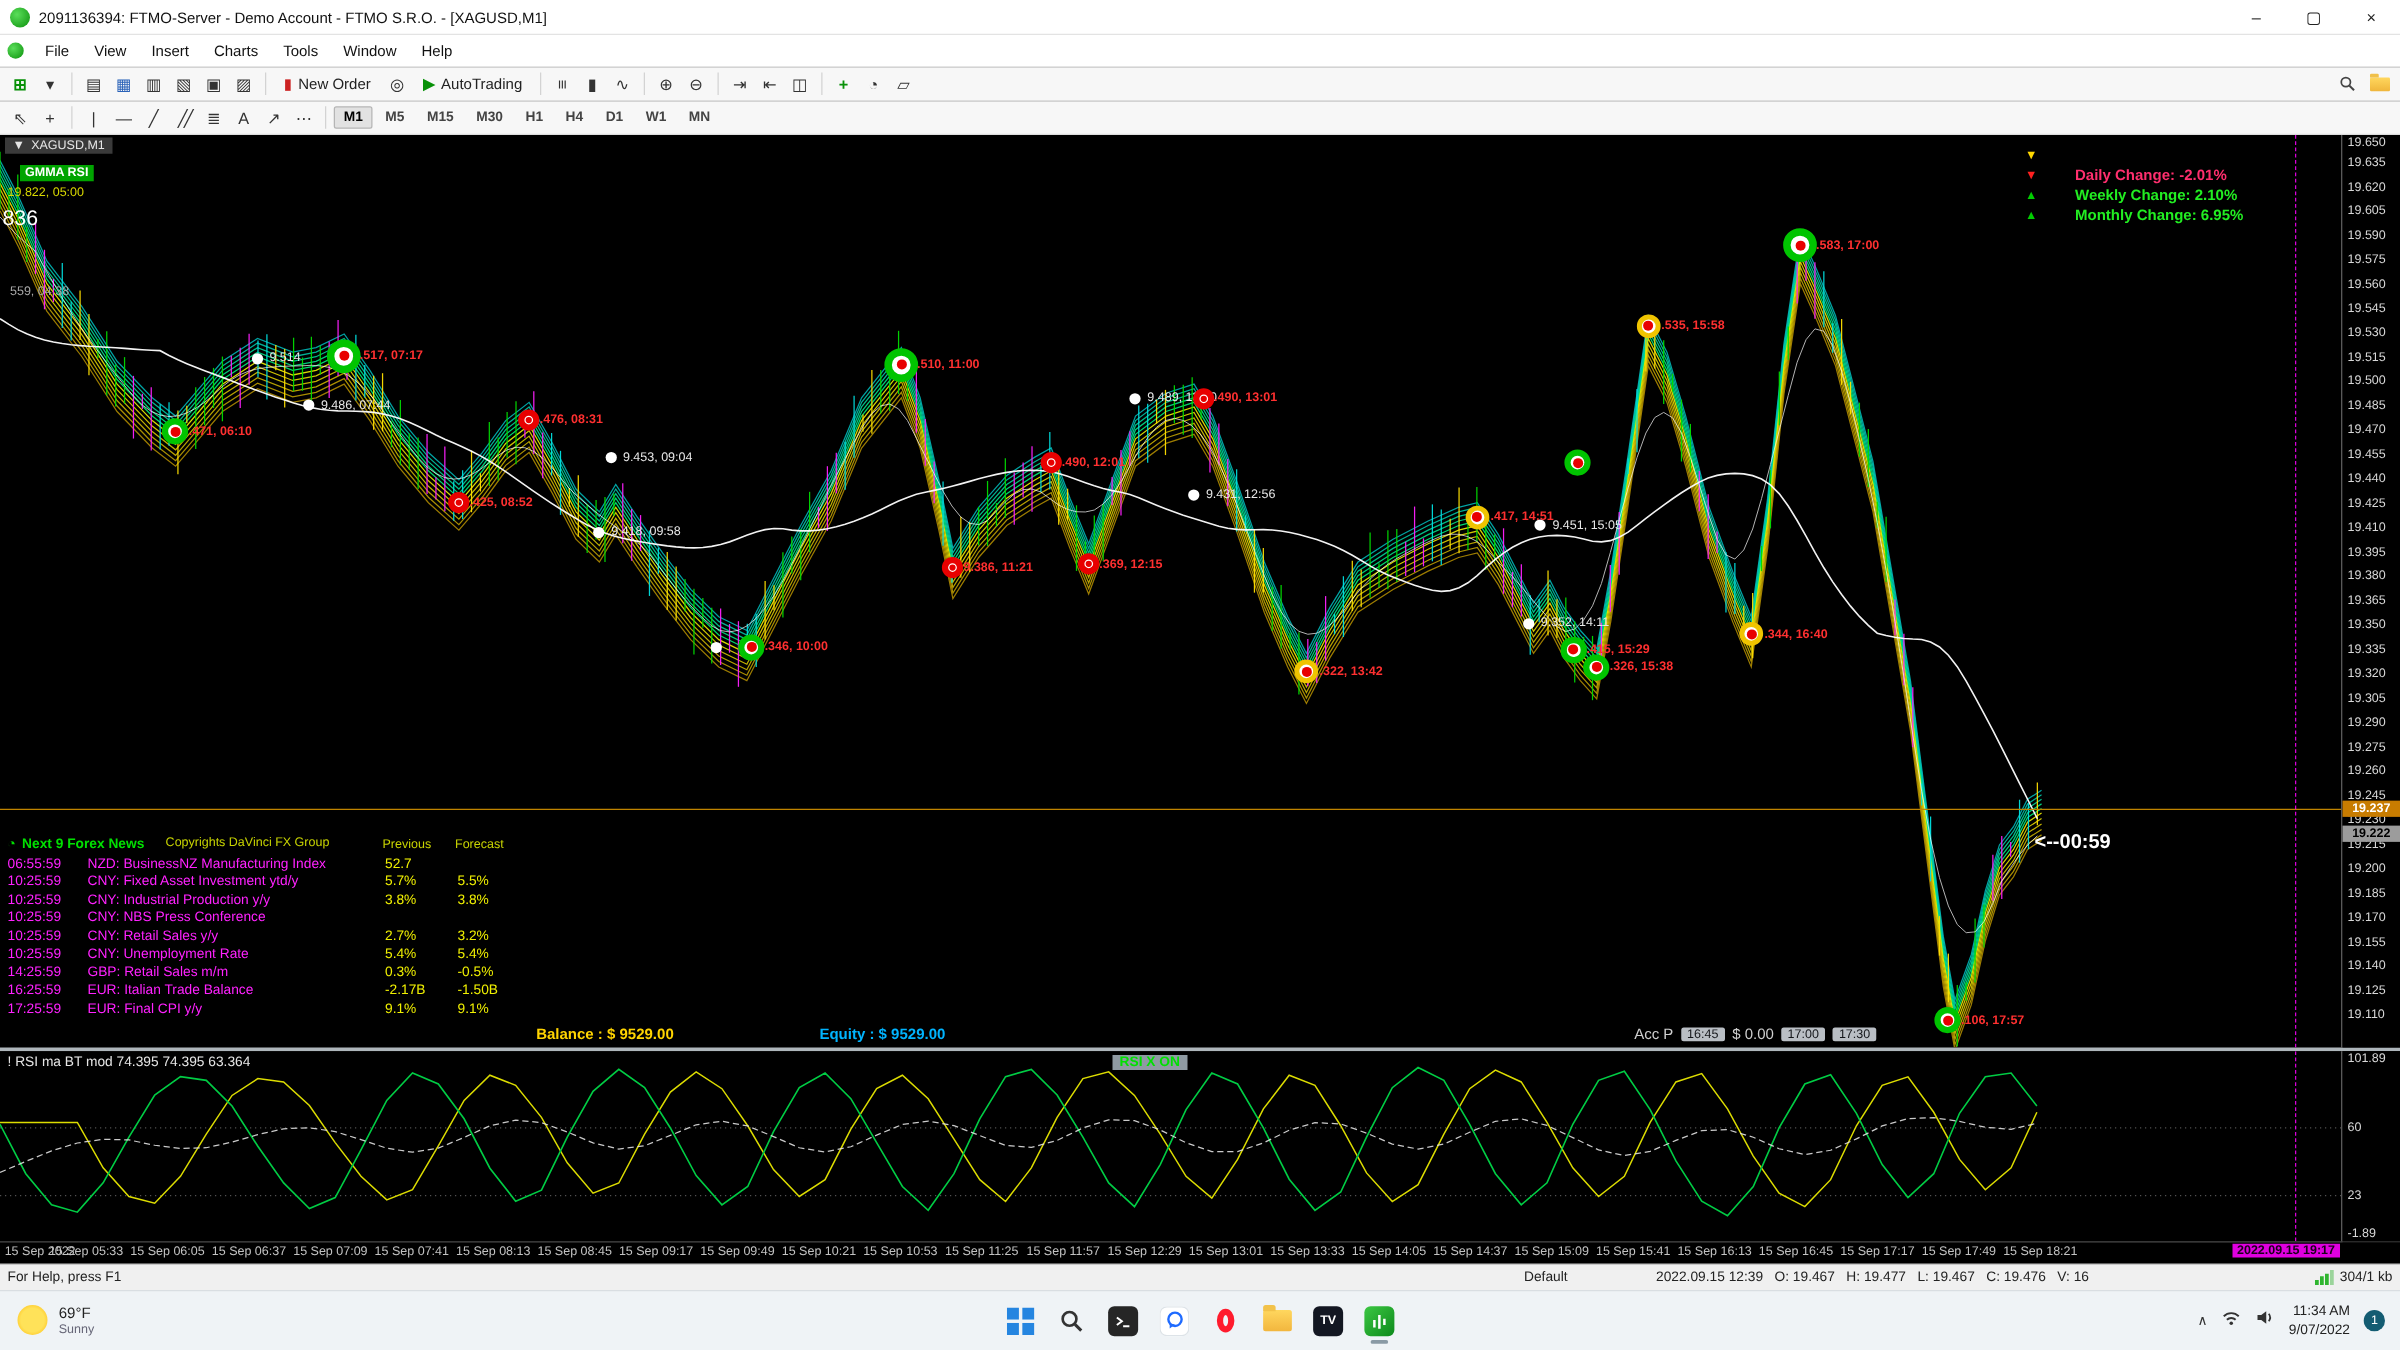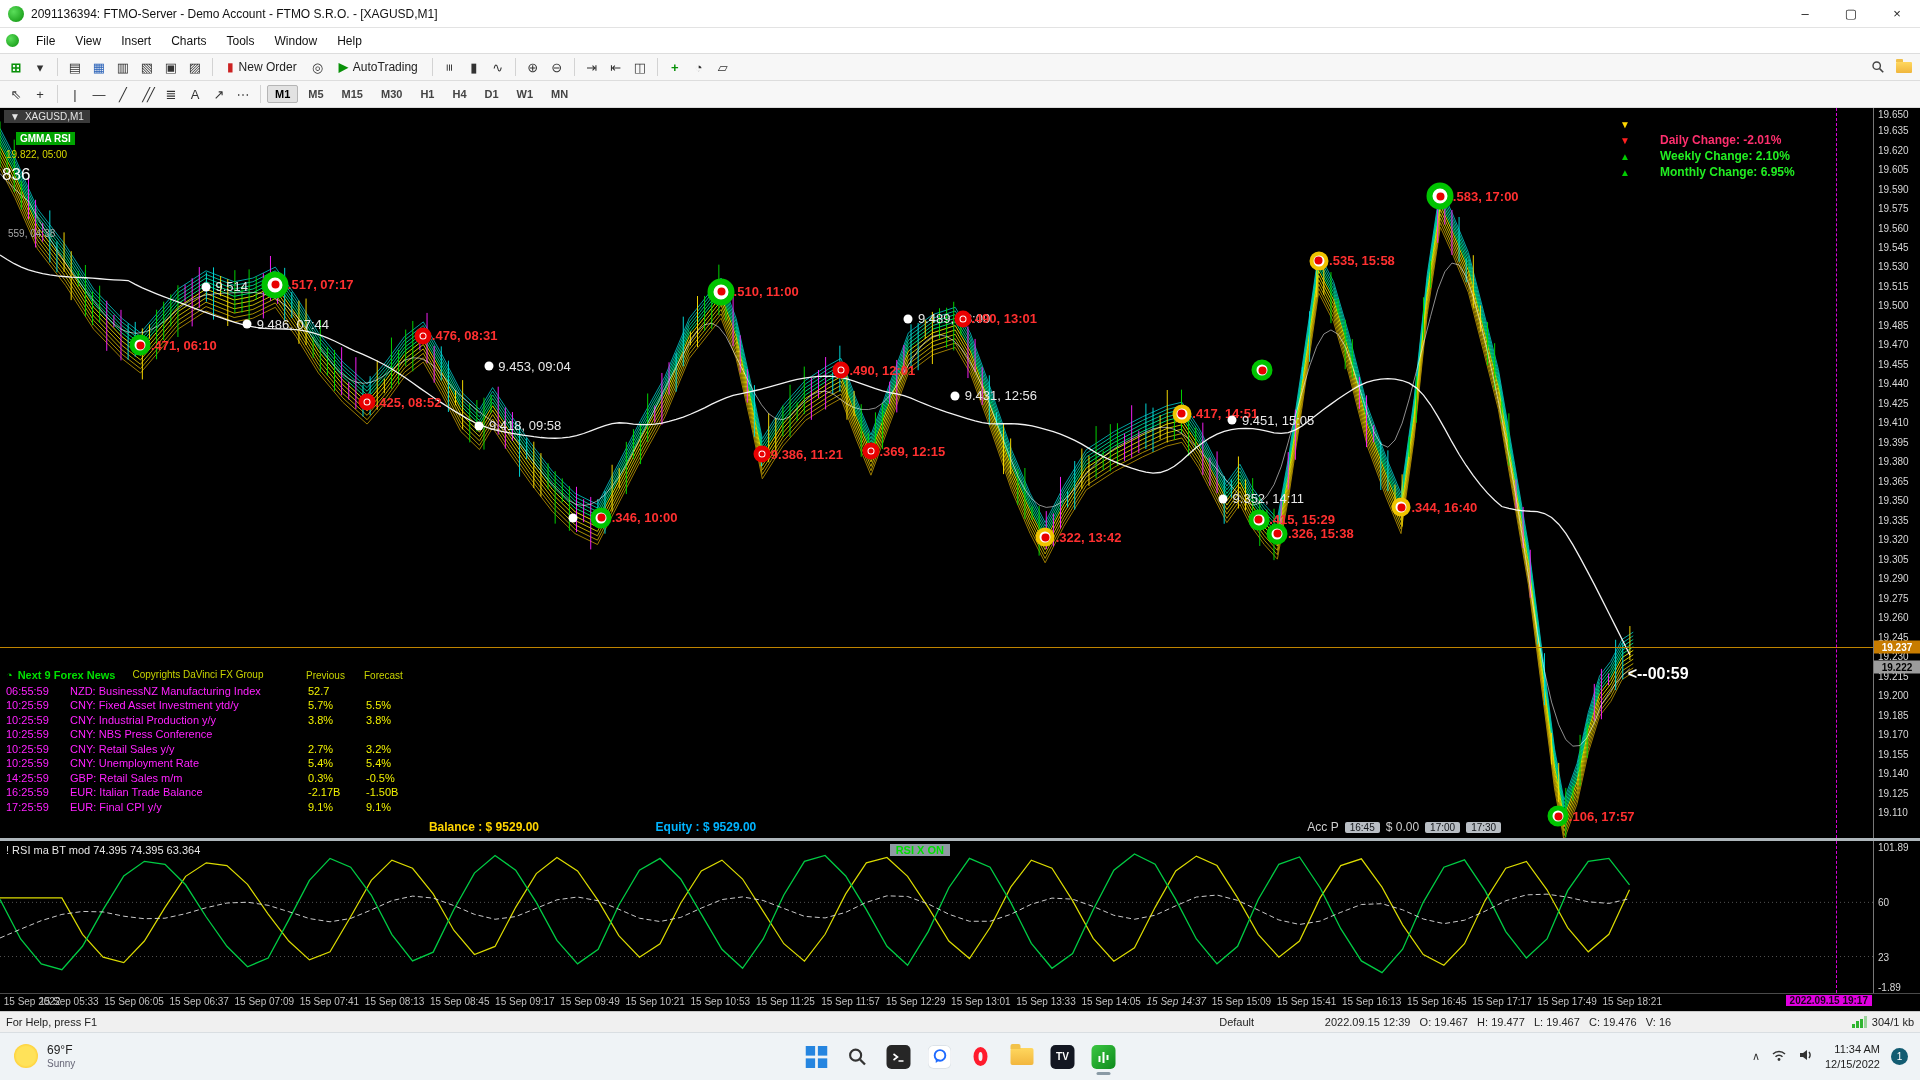--- a/index.html
+++ b/index.html
@@ -74,21 +74,21 @@
   .sig { position:absolute; transform:translate(-50%,-50%); border-radius:50%;
     display:flex; align-items:center; justify-content:center; z-index:6; }
   .sig-green  { width:21px; height:21px; border:5px solid #00c400; background:#fff; }
   .sig-green.sig-big { width:27px; height:27px; border-width:6px; }
   .sig-red    { width:17px; height:17px; border:5px solid #e80000; background:#fff; }
   .sig-yellow { width:19px; height:19px; border:4px solid #f0c400; background:#fff; }
   .sig-white  { width:9px;  height:9px;  background:#fff; }
   .sig .core  { width:8px; height:8px; border-radius:50%; background:#e80000; }
   .sig-red .core { width:5px; height:5px; }
   .sig-label { position:absolute; left:calc(100% + 5px); top:50%; transform:translateY(-50%);
-    color:#ff3030; font-size:13px; font-weight:bold; white-space:nowrap; }
+    color:#ff3030; font-size:10px; font-weight:bold; white-space:nowrap; }
   .sig-label.white { color:#e8e8e8; font-weight:normal; }
 
   .news { position:absolute; left:6px; bottom:24px; font-size:11px; z-index:7; }
   .news-head { display:grid; grid-template-columns:300px 58px 58px; align-items:end; margin-bottom:3px; }
   .news-title-wrap { display:flex; align-items:center; gap:5px; }
   .news-title { color:#00e000; font-weight:bold; }
   .clock-icon { color:#00e000; font-size:11px; }
   .news-copy { color:#c8d400; margin-left:12px; font-size:10px; }
   .news-colhead { color:#c8d400; font-size:10px; }
   .news-row { display:grid; grid-template-columns:64px 238px 58px 58px; line-height:14.5px; }
@@ -810,21 +810,21 @@
         <span class="tax-label" style="left: 28.008%;">15 Sep 09:17</span>
         <span class="tax-label" style="left: 31.484%;">15 Sep 09:49</span>
         <span class="tax-label" style="left: 34.96%;">15 Sep 10:21</span>
         <span class="tax-label" style="left: 38.436%;">15 Sep 10:53</span>
         <span class="tax-label" style="left: 41.912%;">15 Sep 11:25</span>
         <span class="tax-label" style="left: 45.388%;">15 Sep 11:57</span>
         <span class="tax-label" style="left: 48.864%;">15 Sep 12:29</span>
         <span class="tax-label" style="left: 52.34%;">15 Sep 13:01</span>
         <span class="tax-label" style="left: 55.816%;">15 Sep 13:33</span>
         <span class="tax-label" style="left: 59.292%;">15 Sep 14:05</span>
-        <span class="tax-label" style="left: 62.768%; font-style: italic;">15 Sep 14:37</span>
+        <span class="tax-label" style="left: 62.768%;">15 Sep 14:37</span>
         <span class="tax-label" style="left: 66.244%;">15 Sep 15:09</span>
         <span class="tax-label" style="left: 69.72%;">15 Sep 15:41</span>
         <span class="tax-label" style="left: 73.196%;">15 Sep 16:13</span>
         <span class="tax-label" style="left: 76.672%;">15 Sep 16:45</span>
         <span class="tax-label" style="left: 80.148%;">15 Sep 17:17</span>
         <span class="tax-label" style="left: 83.624%;">15 Sep 17:49</span>
         <span class="tax-label" style="left: 87.1%;">15 Sep 18:21</span>
         <span class="cursor-box">2022.09.15 19:17</span>
       </div>
     <div class="tax-corner"></div>
@@ -914,19 +914,19 @@
           </svg>
       </span>
       <span>
         <svg width="16" height="14" viewBox="0 0 16 14">
             <polygon points="2,5 5,5 9,2 9,12 5,9 2,9" fill="#333"></polygon>
             <path d="M11,4 a5,5 0 0 1 0,6" fill="none" stroke="#333" stroke-width="1.4"></path>
           </svg>
       </span>
       <span class="tray-time">
         <div>11:34 AM</div>
-        <div>12/15/2022</div>
+        <div>9/07/2022</div>
       </span>
       <span class="badge">1</span>
     </div>
   </div>
 
 </div>
 
 </body></html>

